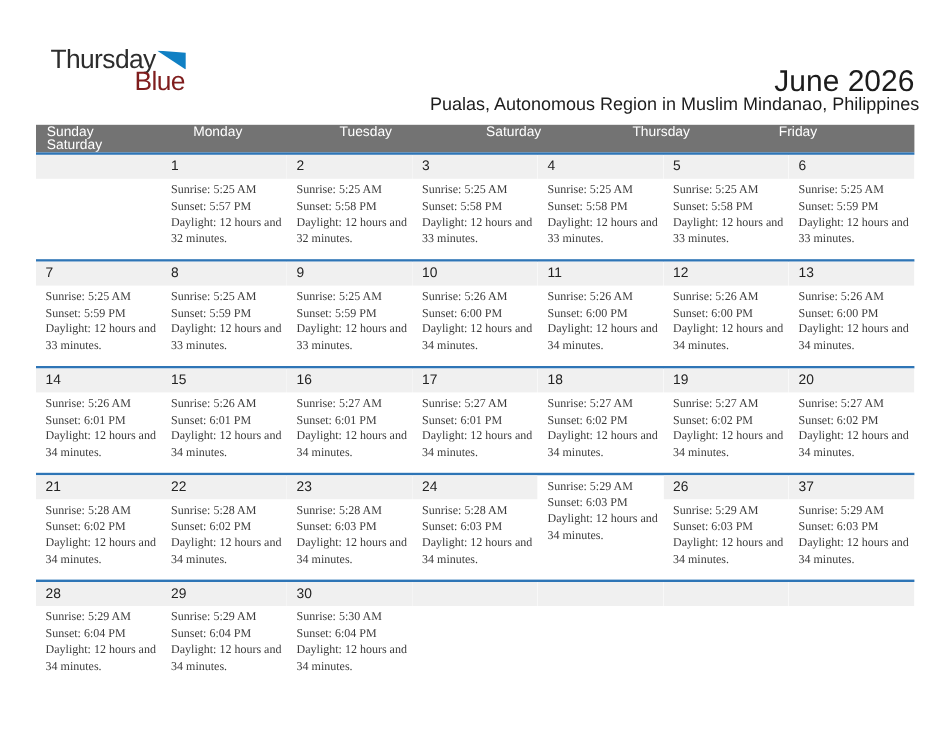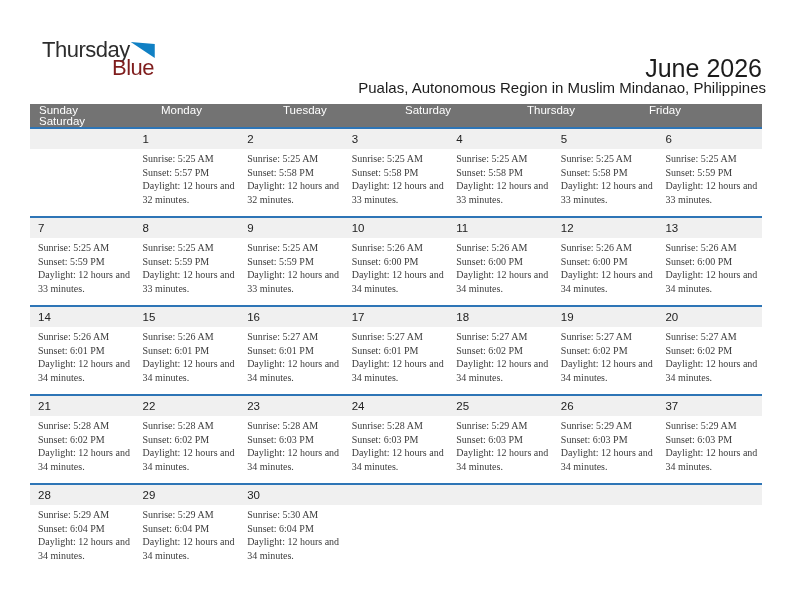--- a/index.html
+++ b/index.html
@@ -333,23 +333,20 @@
             <div class="date-band">
               <div>24</div>
             </div>
             <div class="day-details">
               <div>Sunrise: 5:28 AM</div>
               <div>Sunset: 6:03 PM</div>
               <div>Daylight: 12 hours and 34 minutes.</div>
             </div>
           </div>
           <div class="day-cell">
-            <div class="date-band">
-              <div>25</div>
-            </div>
             <div class="day-details">
               <div>Sunrise: 5:29 AM</div>
               <div>Sunset: 6:03 PM</div>
               <div>Daylight: 12 hours and 34 minutes.</div>
             </div>
           </div>
           <div class="day-cell">
             <div class="date-band">
               <div>26</div>
             </div>

